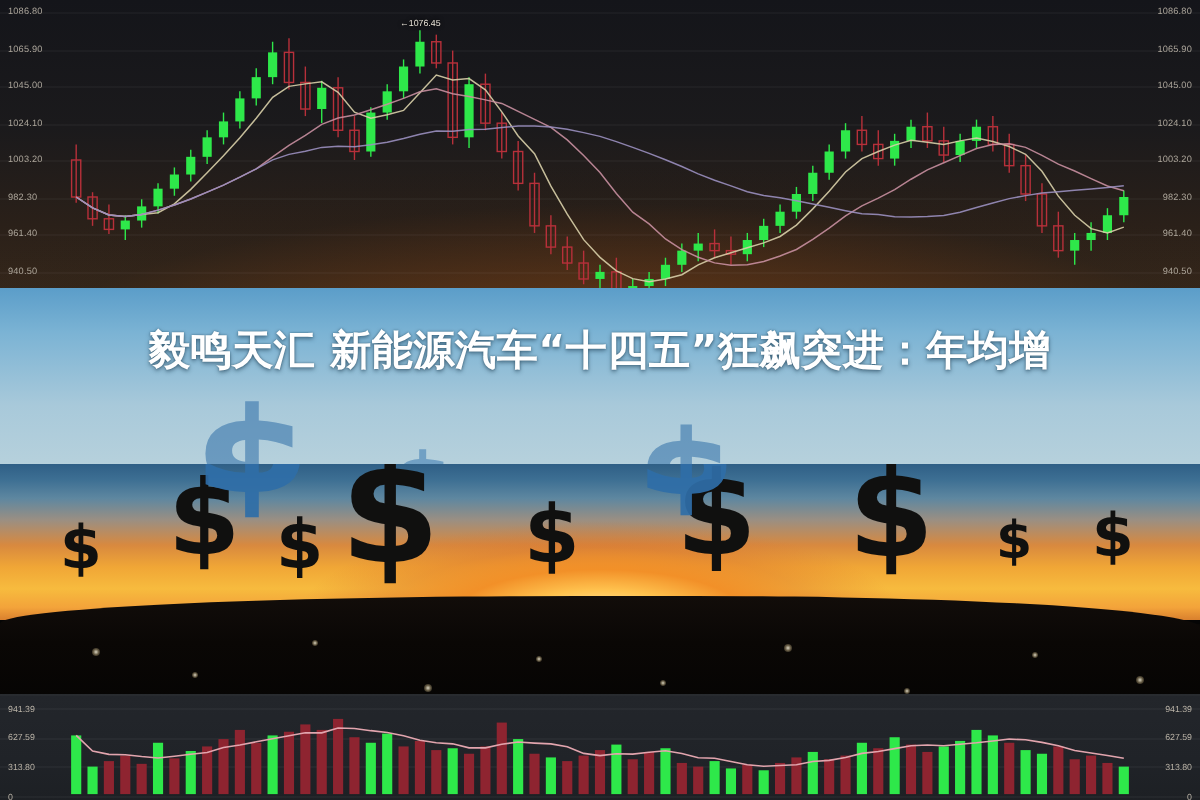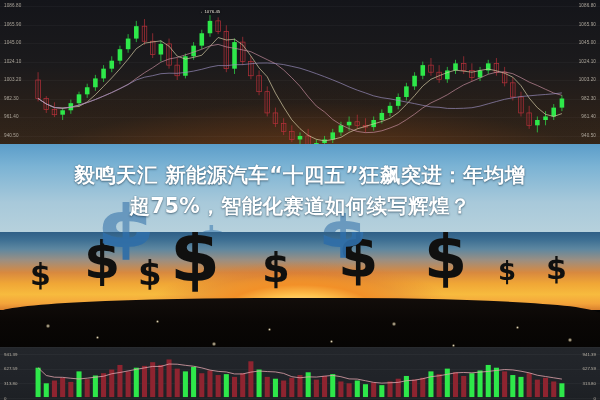--- a/index.html
+++ b/index.html
@@ -282,21 +282,20 @@
   </div>
 
   <div class="panel-title">
 
     <div class="title-deco" style="left:96px; top:50px; font-size:86px; color:#2f6ea8; font-weight:bold; font-family:'DejaVu Sans',sans-serif; line-height:1;">$</div>
     <div class="title-deco" style="left:318px; top:62px; font-size:72px; color:#2f6ea8; font-weight:bold; font-family:'DejaVu Sans',sans-serif; line-height:1;">$</div>
     <div class="title-deco" style="left:196px; top:78px; font-size:44px; color:#3a7ab2; font-weight:bold; font-family:'DejaVu Sans',sans-serif; line-height:1;">$</div>
 
     <div class="title-text-wrap">
       <div class="title-line">毅鸣天汇 新能源汽车“十四五”狂飙突进：年均增</div>
-      <div class="title-line">超75%，智能化赛道如何续写辉煌？</div>
     </div>
   </div>
 
   <div class="panel-photo">
     <div class="sky"></div>
     <div class="hills"></div>
     <div class="ground"></div>
 
     <div class="dollar" style="left:30px;  top:28px; font-size:30px;">$</div>
     <div class="dollar" style="left:84px;  top:2px;  font-size:52px;">$</div>

